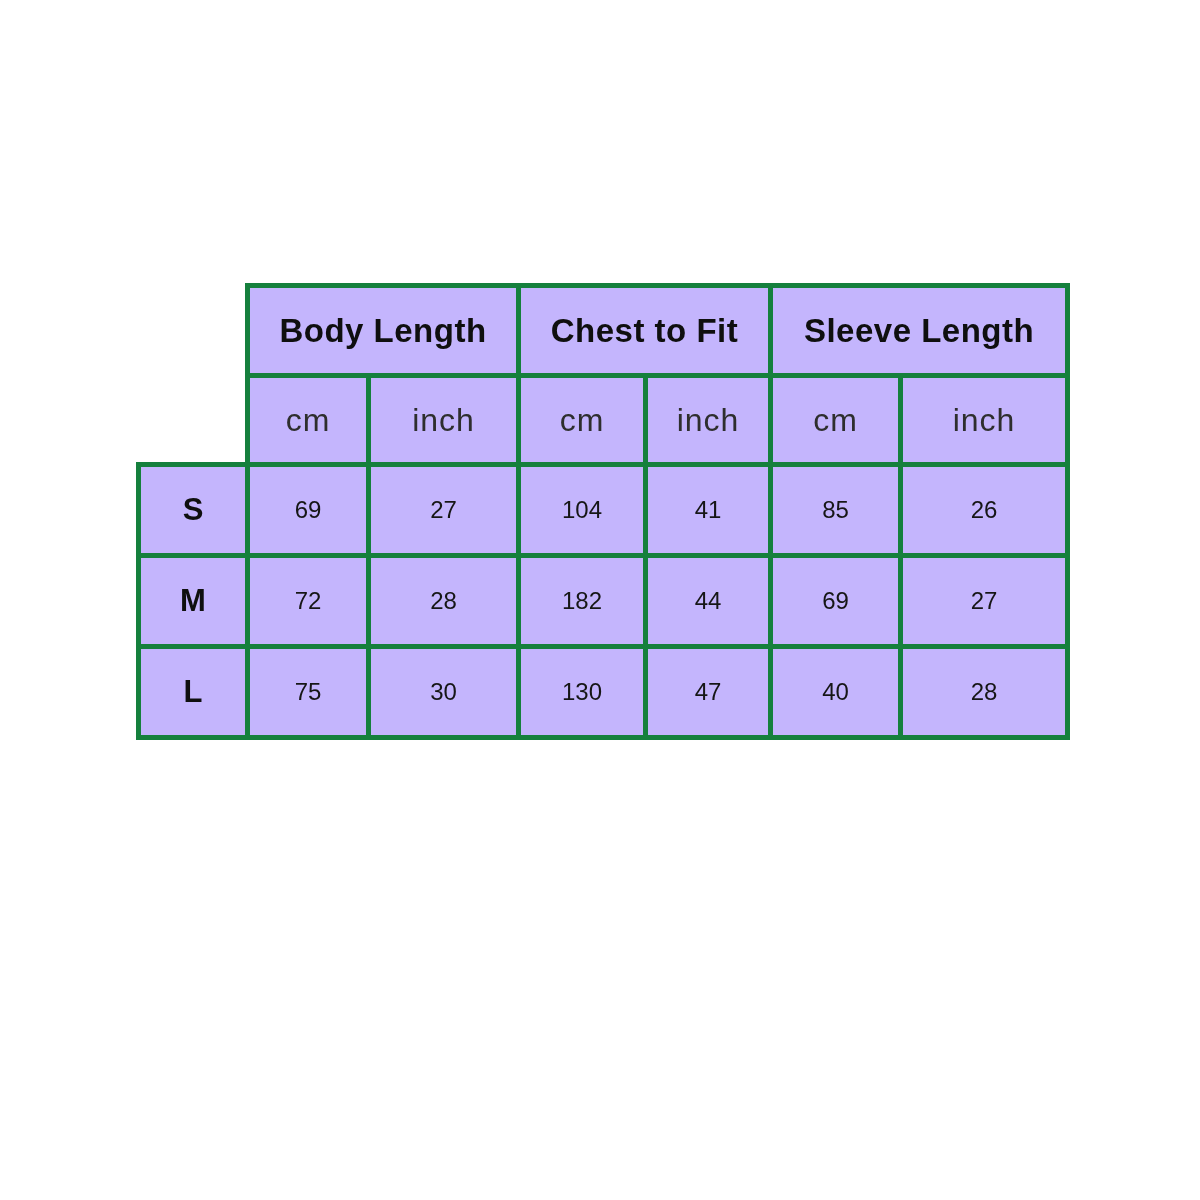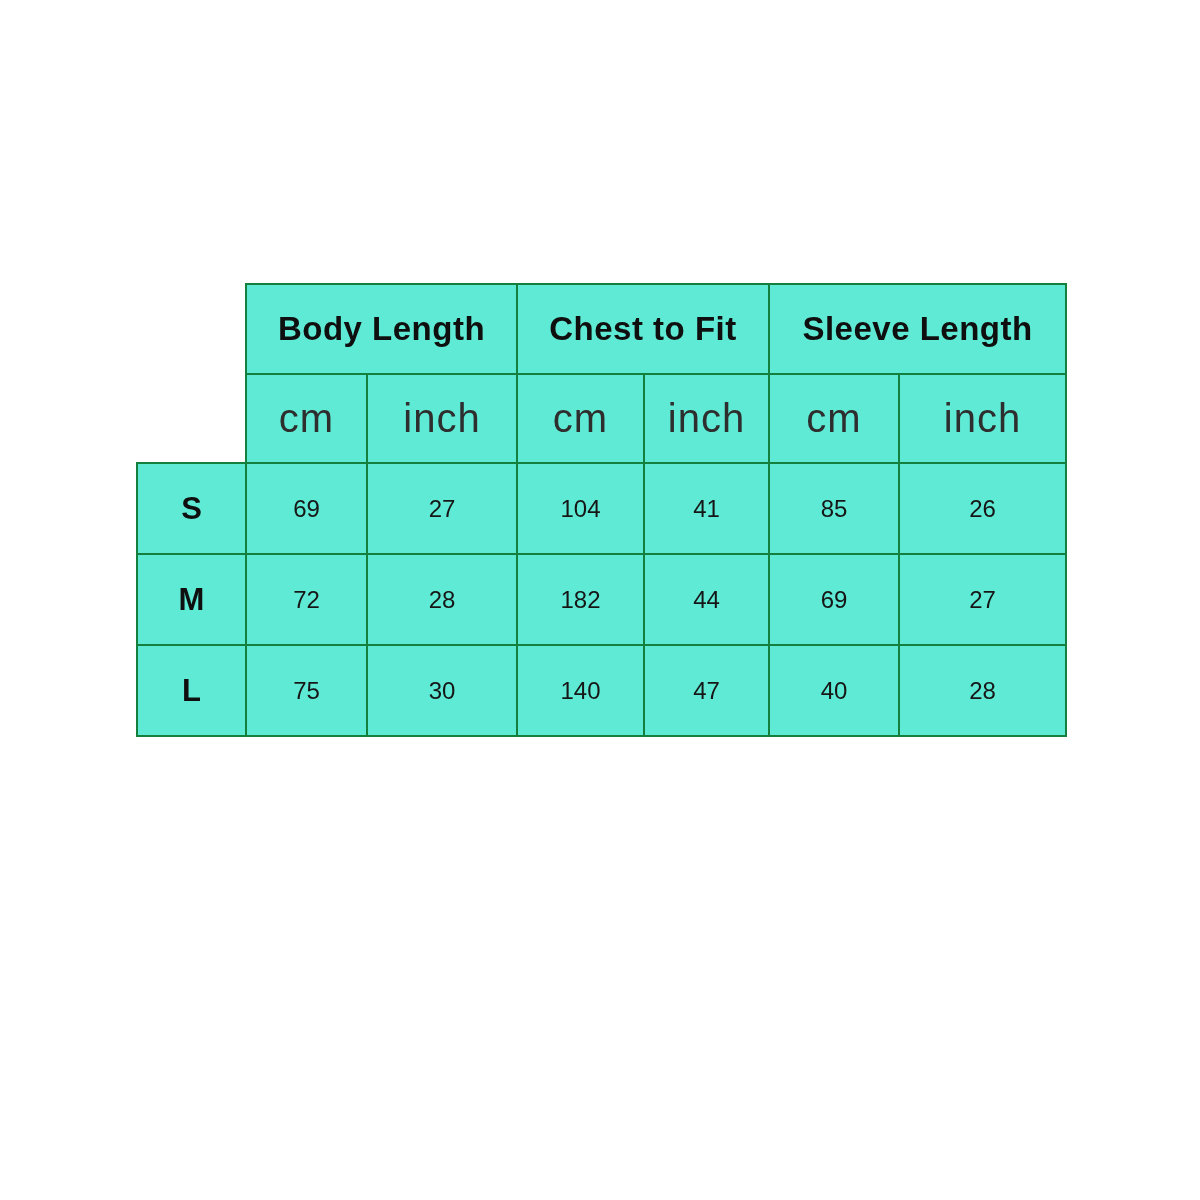--- a/index.html
+++ b/index.html
@@ -19,41 +19,41 @@
   table.size-chart {
     position: absolute;
     left: 136px;
     top: 283px;
     width: 929px;
     border-collapse: collapse;
     table-layout: fixed;
   }
   table.size-chart td,
   table.size-chart th {
-    border: 2px solid #15803d;
+    border: 5px solid #15803d;
     text-align: center;
     vertical-align: middle;
     padding: 0;
-    background: #5eead4;
+    background: #c4b5fd;
   }
   td.corner {
     border: none !important;
     background: transparent !important;
   }
   tr.group-row    { height: 90px; }
   tr.unit-row     { height: 89px; }
   tr.data-row     { height: 91px; }
   th.group-header {
     font-size: 33px;
     font-weight: bold;
     color: #0f0f0f;
     letter-spacing: 0.5px;
   }
   td.unit {
-    font-size: 40px;
+    font-size: 32px;
     font-weight: 300;
     color: #2e2e2e;
     letter-spacing: 1px;
   }
   th.size-label {
     font-size: 31px;
     font-weight: bold;
     color: #0f0f0f;
   }
   td.val {
@@ -107,20 +107,20 @@
       <td class="val">28</td>
       <td class="val">182</td>
       <td class="val">44</td>
       <td class="val">69</td>
       <td class="val">27</td>
     </tr>
     <tr class="data-row">
       <th class="size-label">L</th>
       <td class="val">75</td>
       <td class="val">30</td>
-      <td class="val">140</td>
+      <td class="val">130</td>
       <td class="val">47</td>
       <td class="val">40</td>
       <td class="val">28</td>
     </tr>
   </tbody>
     </table>
 </div>
 
 </body></html>

